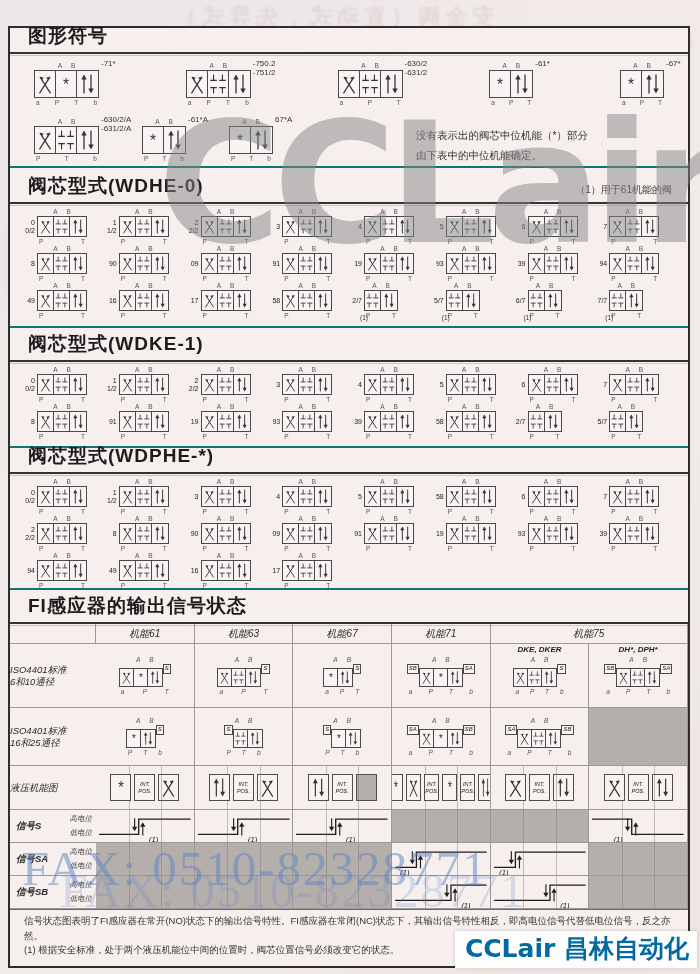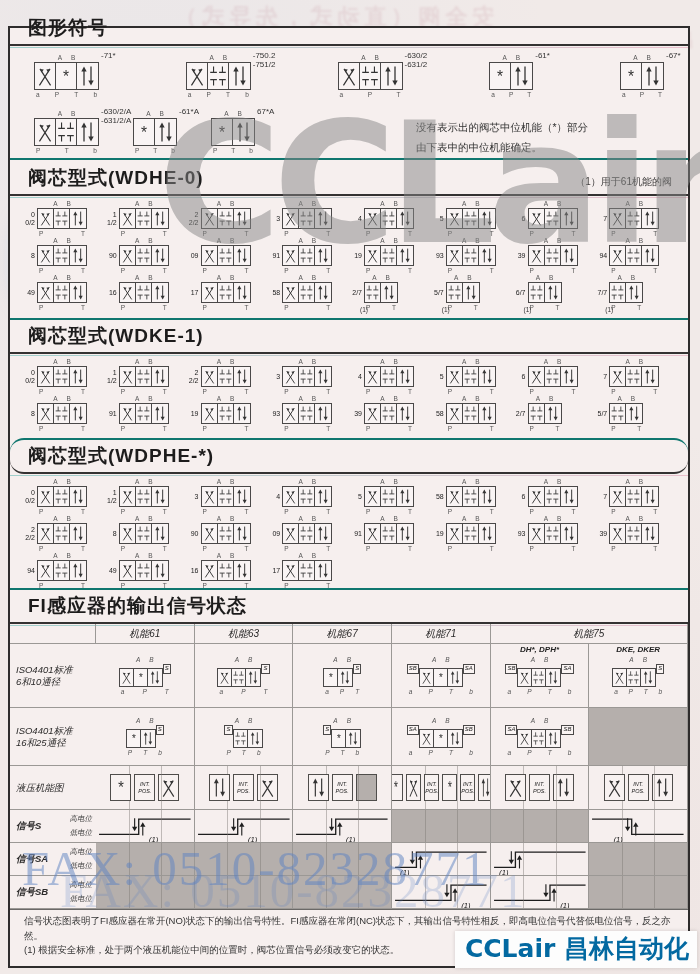--- a/index.html
+++ b/index.html
@@ -16,21 +16,21 @@
   .band.topless{border-top:none;}
   .band:not(.topless){border-top:2px solid #0f766e;}
   .band::after{content:"";position:absolute;left:0;right:0;bottom:-4px;height:1px;
         background:linear-gradient(90deg, rgba(0,150,140,.35), rgba(200,70,120,.28));}
   .band-title{font-size:19px;font-weight:bold;color:#1d1c1c;letter-spacing:1px;}
   .band-note{font-size:10px;color:#3a3838;padding-bottom:2px;}
   
   .graphic{flex:none;position:relative;padding:6px 10px 0 10px;box-sizing:border-box;}
   .grow1{display:flex;justify-content:space-between;align-items:flex-start;padding:2px 14px 0 14px;height:56px;}
   .grow2{display:flex;align-items:flex-start;padding:0 14px;height:50px;}
-  .grow2-syms{display:flex;gap:34px;flex:1;}
+  .grow2-syms{display:flex;gap:43px;flex:1;}
   .gnote{width:248px;font-size:10.5px;line-height:1.9;color:#333;padding-top:8px;}
   .symrows{flex:none;padding:4px 12px 0 12px;box-sizing:border-box;}
   .symrow{display:grid;grid-template-columns:repeat(8,1fr);align-items:start;}
   
   .sym{display:flex;align-items:center;gap:2px;}
   .sym-num{font-size:7px;line-height:1.1;text-align:right;color:#222;min-width:13px;white-space:pre-line;}
   .sym-body{position:relative;padding:8px 0 8px 0;}
   .sym-label-tr{position:absolute;top:-3px;left:100%;margin-left:2px;font-size:8px;line-height:1.15;
        white-space:pre-line;color:#333;text-align:left;}
   .ab{position:absolute;top:0;left:50%;transform:translateX(-50%);display:flex;gap:9px;
@@ -50,21 +50,21 @@
        padding:0 2px;font-size:6.5px;color:#555;}
   .sym-note{position:absolute;left:-4px;bottom:-2px;font-size:6.5px;color:#333;}
   
   .fitable{flex:none;display:grid;grid-template-columns:86px repeat(6,1fr);
        grid-template-rows:20px 64px 58px 44px 33px 33px 33px;border-bottom:1px solid #6b6967;box-sizing:border-box;font-style:italic;}
   .tc{border-right:1px solid #9b9895;border-bottom:1px solid #9b9895;position:relative;
       display:flex;align-items:center;justify-content:center;box-sizing:border-box;overflow:hidden;}
   .tc:nth-child(7n){border-right:none;}
   .th{font-size:10px;color:#2a2929;}
   .rowlabel{font-size:9.5px;line-height:1.25;white-space:pre-line;color:#2a2929;justify-content:flex-start;
-      padding-left:6px;text-align:left;}
+      text-align:left;}
   .subhdr{position:absolute;top:1px;left:0;right:0;text-align:center;font-size:8px;color:#222;font-weight:bold;}
   .grey-cell{background:#b5afac;}
   .subgrid::before,.subgrid::after{content:"";position:absolute;top:0;bottom:0;width:1px;
       background:rgba(125,120,116,.45);}
   .subgrid::before{left:33.3%;}
   .subgrid::after{left:66.6%;}
   .funccells{display:flex;gap:3px;align-items:center;justify-content:center;width:100%;}
   .fbox{width:19px;height:25px;border:1px solid #4f4d4b;background:#f8f2f1;position:relative;flex:none;
       display:flex;align-items:center;justify-content:center;}
   .fbox svg{position:absolute;inset:0;width:100%;height:100%;}
@@ -102,21 +102,21 @@
 <div class="page">
 
   <div class="bleed bleed1">安全阀（直动式，先导式）</div>
   <div class="bleed bleed2">昌林自动化</div>
   <div class="blob blob1"></div>
   <div class="blob blob2"></div>
   <div class="blob blob3"></div>
 
   <div class="doc">
 
-    <div class="band topless" style="height:18px;">
+    <div class="band topless" style="height:26px;">
       <div class="band-title">图形符号</div>
     </div>
 
     <div class="graphic" style="height:112px;">
       <div class="grow1" id="grow1">
           <div class="sym lg">
             <div class="sym-body">
               <div class="ab">
                 <span>A</span>
                 <span>B</span>
@@ -1871,21 +1871,21 @@
               </div>
               <div class="ports">
                 <span>P</span>
                 <span>T</span>
               </div>
             </div>
           </div>
         </div>
       </div>
 
-    <div class="band" style="height:36px;border-radius:14px;">
+    <div class="band" style="height:28px;">
       <div class="band-title">阀芯型式(WDPHE-*)</div>
     </div>
     <div class="symrows" id="wdphe-rows" style="height:114px;">
         <div class="symrow">
           <div class="sym sm">
             <div class="sym-num">0
 0/2</div>
             <div class="sym-body">
               <div class="ab">
                 <span>A</span>
@@ -2796,20 +2796,61 @@
               <div class="ports">
                 <span>a</span>
                 <span>P</span>
                 <span>T</span>
                 <span>b</span>
               </div>
             </div>
           </div>
         </div>
         <div class="tc ">
+          <div class="subhdr">DKE, DKER</div>
+          <div class="sym xs">
+            <div class="sym-body">
+              <div class="ab">
+                <span>A</span>
+                <span>B</span>
+              </div>
+              <div class="core">
+                <div class="cells">
+                  <div class="cell">
+                    <svg viewBox="0 0 18 22" preserveAspectRatio="none" xmlns="http://www.w3.org/2000/svg">
+                      <path d="M4 19L13.5 5M14 19L4.5 5" stroke="#333" stroke-width="1.1" fill="none"></path>
+                      <path d="M13.5 5l-3.4.5 1.9 2.5z" fill="#333"></path>
+                      <path d="M4.5 5l3.4.5-1.9 2.5z" fill="#333"></path>
+                    </svg>
+                  </div>
+                  <div class="cell">
+                    <svg viewBox="0 0 18 22" preserveAspectRatio="none" xmlns="http://www.w3.org/2000/svg">
+                      <path d="M5 3v5M2 8h6M13 3v5M10 8h6M5 19v-5M2 14h6M13 19v-5M10 14h6" stroke="#333" stroke-width="1" fill="none"></path>
+                    </svg>
+                  </div>
+                  <div class="cell">
+                    <svg viewBox="0 0 18 22" preserveAspectRatio="none" xmlns="http://www.w3.org/2000/svg">
+                      <path d="M6 19V6M12 3v13" stroke="#333" stroke-width="1.1" fill="none"></path>
+                      <path d="M6 3l-2.3 4.2h4.6z" fill="#333"></path>
+                      <path d="M12 19l-2.3-4.2h4.6z" fill="#333"></path>
+                    </svg>
+                  </div>
+                </div>
+                <div class="sensor">S</div>
+              </div>
+              <div class="ports">
+                <span>a</span>
+                <span>P</span>
+                <span>T</span>
+                <span>b</span>
+              </div>
+            </div>
+          </div>
+        </div>
+        <div class="tc ">
           <div class="subhdr">DH*, DPH*</div>
           <div class="sym xs">
             <div class="sym-body">
               <div class="ab">
                 <span>A</span>
                 <span>B</span>
               </div>
               <div class="core">
                 <div class="sensor">SB</div>
                 <div class="cells">
@@ -2827,61 +2868,20 @@
                   </div>
                   <div class="cell">
                     <svg viewBox="0 0 18 22" preserveAspectRatio="none" xmlns="http://www.w3.org/2000/svg">
                       <path d="M6 19V6M12 3v13" stroke="#333" stroke-width="1.1" fill="none"></path>
                       <path d="M6 3l-2.3 4.2h4.6z" fill="#333"></path>
                       <path d="M12 19l-2.3-4.2h4.6z" fill="#333"></path>
                     </svg>
                   </div>
                 </div>
                 <div class="sensor">SA</div>
-              </div>
-              <div class="ports">
-                <span>a</span>
-                <span>P</span>
-                <span>T</span>
-                <span>b</span>
-              </div>
-            </div>
-          </div>
-        </div>
-        <div class="tc ">
-          <div class="subhdr">DKE, DKER</div>
-          <div class="sym xs">
-            <div class="sym-body">
-              <div class="ab">
-                <span>A</span>
-                <span>B</span>
-              </div>
-              <div class="core">
-                <div class="cells">
-                  <div class="cell">
-                    <svg viewBox="0 0 18 22" preserveAspectRatio="none" xmlns="http://www.w3.org/2000/svg">
-                      <path d="M4 19L13.5 5M14 19L4.5 5" stroke="#333" stroke-width="1.1" fill="none"></path>
-                      <path d="M13.5 5l-3.4.5 1.9 2.5z" fill="#333"></path>
-                      <path d="M4.5 5l3.4.5-1.9 2.5z" fill="#333"></path>
-                    </svg>
-                  </div>
-                  <div class="cell">
-                    <svg viewBox="0 0 18 22" preserveAspectRatio="none" xmlns="http://www.w3.org/2000/svg">
-                      <path d="M5 3v5M2 8h6M13 3v5M10 8h6M5 19v-5M2 14h6M13 19v-5M10 14h6" stroke="#333" stroke-width="1" fill="none"></path>
-                    </svg>
-                  </div>
-                  <div class="cell">
-                    <svg viewBox="0 0 18 22" preserveAspectRatio="none" xmlns="http://www.w3.org/2000/svg">
-                      <path d="M6 19V6M12 3v13" stroke="#333" stroke-width="1.1" fill="none"></path>
-                      <path d="M6 3l-2.3 4.2h4.6z" fill="#333"></path>
-                      <path d="M12 19l-2.3-4.2h4.6z" fill="#333"></path>
-                    </svg>
-                  </div>
-                </div>
-                <div class="sensor">S</div>
               </div>
               <div class="ports">
                 <span>a</span>
                 <span>P</span>
                 <span>T</span>
                 <span>b</span>
               </div>
             </div>
           </div>
         </div>

